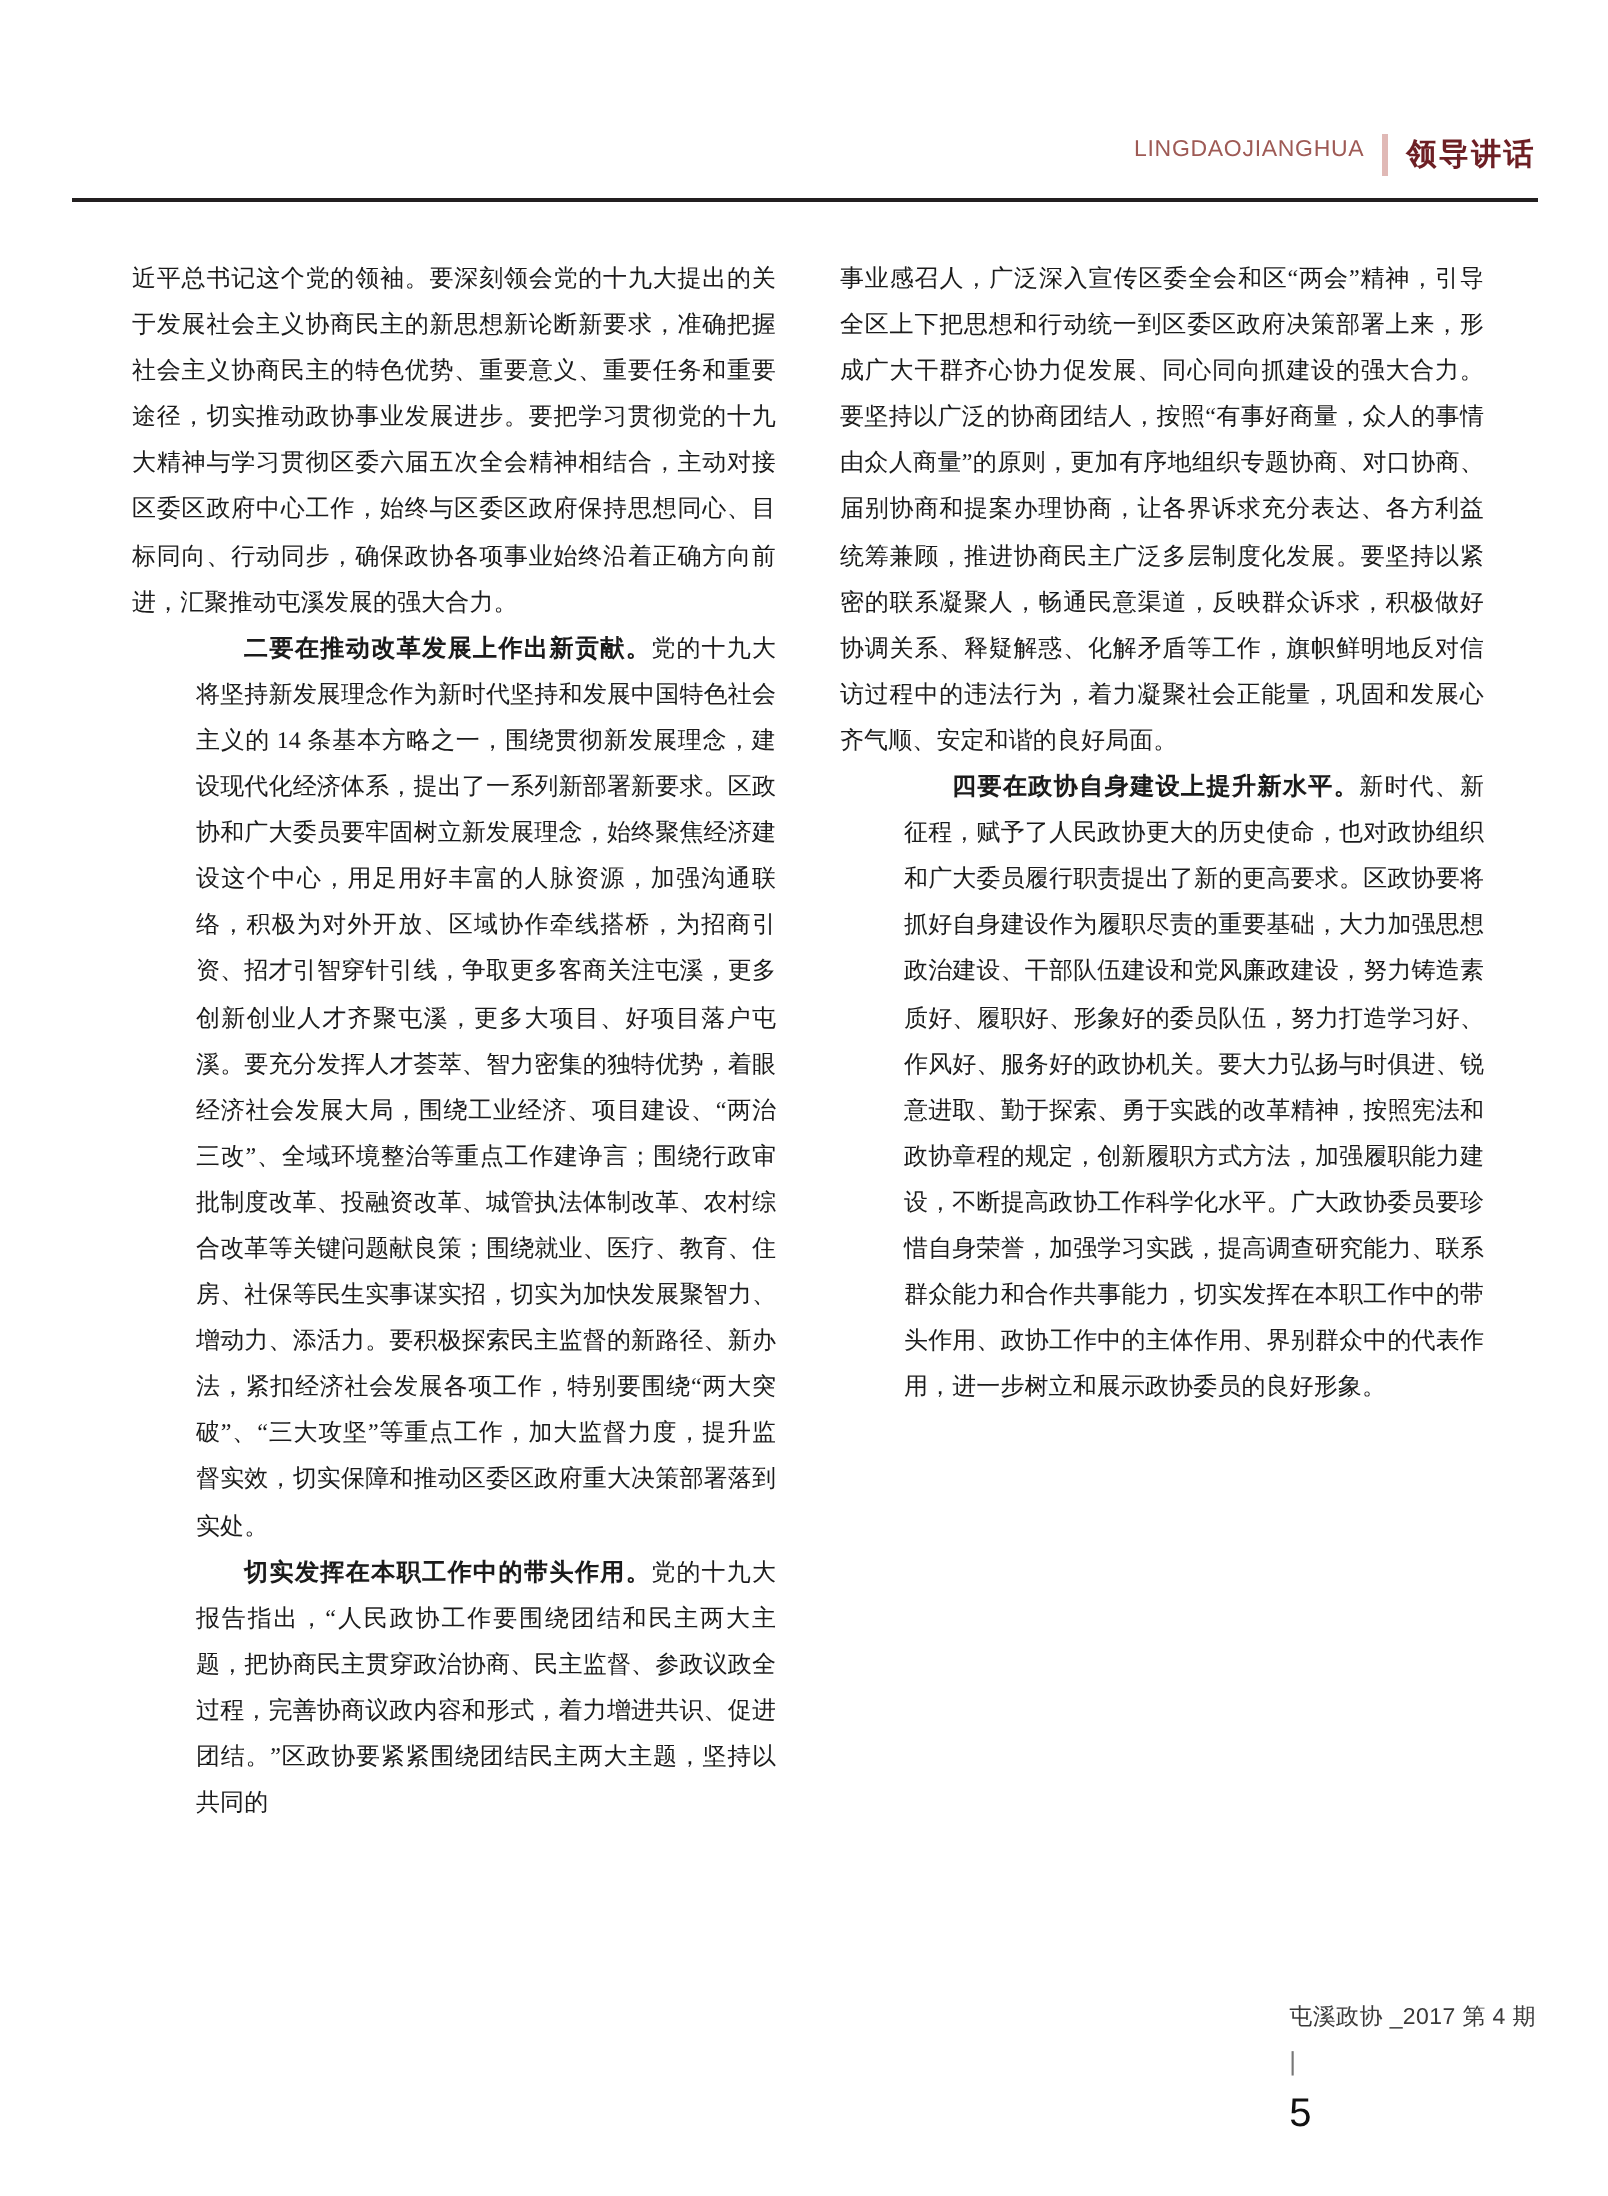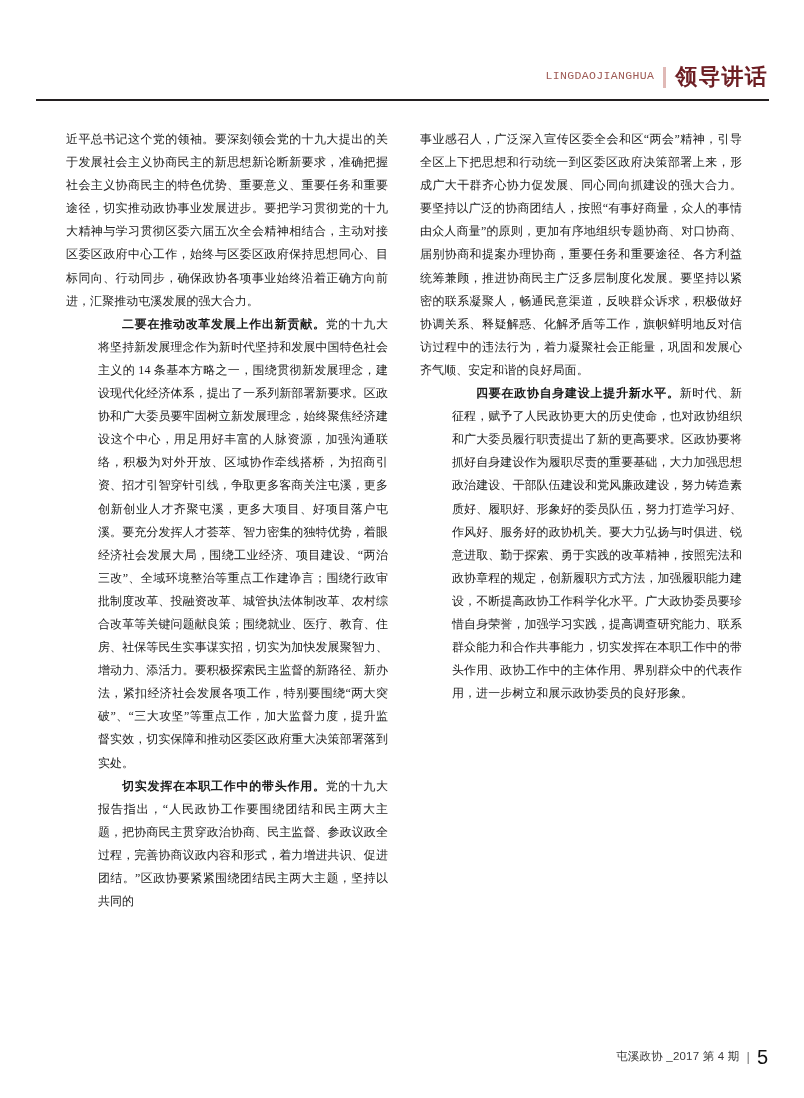--- a/index.html
+++ b/index.html
@@ -27,37 +27,37 @@
   .running-head {
     position: absolute;
     top: 64px;
     right: 36px;
     display: flex;
     align-items: center;
     gap: 9px;
     height: 26px;
   }
   .running-head .pinyin {
-    font-family: Liberation Mono, monospace;
+    font-family: Liberation Sans, sans-serif;
     font-size: 11.5px;
     letter-spacing: 0.35px;
     color: #9e5a55;
     line-height: 1;
     padding-bottom: 2px;
   }
   .running-head .rule-v {
     width: 3px;
     height: 21px;
     background: #e0b9b6;
     display: block;
   }
   .running-head .cn {
     font-family: "Liberation Sans", "DejaVu Sans", sans-serif;
     font-weight: bold;
-    font-size: 22px;
+    font-size: 15px;
     letter-spacing: 1.2px;
     color: #6d1f24;
     line-height: 1;
   }
 
   .head-rule {
     position: absolute;
     top: 99px;
     left: 36px;
     width: 733px;
@@ -100,23 +100,24 @@
     font-weight: bold;
     letter-spacing: 0.2px;
   }
 
   
   .footer {
     position: absolute;
     bottom: 30px;
     right: 36px;
     display: flex;
-    align-items: center;
+    align-items: flex-start;
     gap: 7px;
     font-family: "Liberation Sans", "DejaVu Sans", sans-serif;
+    flex-direction: column;
   }
   .footer .source {
     font-size: 11.5px;
     color: #3a3a3a;
     letter-spacing: 0.2px;
   }
   .footer .sep {
     font-size: 13px;
     color: #777;
   }
@@ -142,21 +143,21 @@
 
   <div class="columns">
 
     <div class="col">
       <p class="para">近平总书记这个党的领袖。要深刻领会党的十九大提出的关于发展社会主义协商民主的新思想新论断新要求，准确把握社会主义协商民主的特色优势、重要意义、重要任务和重要途径，切实推动政协事业发展进步。要把学习贯彻党的十九大精神与学习贯彻区委六届五次全会精神相结合，主动对接区委区政府中心工作，始终与区委区政府保持思想同心、目标同向、行动同步，确保政协各项事业始终沿着正确方向前进，汇聚推动屯溪发展的强大合力。</p>
       <p class="para indent"><span class="lead">二要在推动改革发展上作出新贡献。</span><span>党的十九大将坚持新发展理念作为新时代坚持和发展中国特色社会主义的 14 条基本方略之一，围绕贯彻新发展理念，建设现代化经济体系，提出了一系列新部署新要求。区政协和广大委员要牢固树立新发展理念，始终聚焦经济建设这个中心，用足用好丰富的人脉资源，加强沟通联络，积极为对外开放、区域协作牵线搭桥，为招商引资、招才引智穿针引线，争取更多客商关注屯溪，更多创新创业人才齐聚屯溪，更多大项目、好项目落户屯溪。要充分发挥人才荟萃、智力密集的独特优势，着眼经济社会发展大局，围绕工业经济、项目建设、“两治三改”、全域环境整治等重点工作建诤言；围绕行政审批制度改革、投融资改革、城管执法体制改革、农村综合改革等关键问题献良策；围绕就业、医疗、教育、住房、社保等民生实事谋实招，切实为加快发展聚智力、增动力、添活力。要积极探索民主监督的新路径、新办法，紧扣经济社会发展各项工作，特别要围绕“两大突破”、“三大攻坚”等重点工作，加大监督力度，提升监督实效，切实保障和推动区委区政府重大决策部署落到实处。</span></p>
       <p class="para indent"><span class="lead">切实发挥在本职工作中的带头作用。</span><span>党的十九大报告指出，“人民政协工作要围绕团结和民主两大主题，把协商民主贯穿政治协商、民主监督、参政议政全过程，完善协商议政内容和形式，着力增进共识、促进团结。”区政协要紧紧围绕团结民主两大主题，坚持以共同的</span></p>
     </div>
 
     <div class="col">
-      <p class="para">事业感召人，广泛深入宣传区委全会和区“两会”精神，引导全区上下把思想和行动统一到区委区政府决策部署上来，形成广大干群齐心协力促发展、同心同向抓建设的强大合力。要坚持以广泛的协商团结人，按照“有事好商量，众人的事情由众人商量”的原则，更加有序地组织专题协商、对口协商、届别协商和提案办理协商，重要任务和重要途径、各方利益统筹兼顾，推进协商民主广泛多层制度化发展。要坚持以紧密的联系凝聚人，畅通民意渠道，反映群众诉求，积极做好协调关系、释疑解惑、化解矛盾等工作，旗帜鲜明地反对信访过程中的违法行为，着力凝聚社会正能量，巩固和发展心齐气顺、安定和谐的良好局面。</p>
+      <p class="para">事业感召人，广泛深入宣传区委全会和区“两会”精神，引导全区上下把思想和行动统一到区委区政府决策部署上来，形成广大干群齐心协力促发展、同心同向抓建设的强大合力。要坚持以广泛的协商团结人，按照“有事好商量，众人的事情由众人商量”的原则，更加有序地组织专题协商、对口协商、届别协商和提案办理协商，让各界诉求充分表达、各方利益统筹兼顾，推进协商民主广泛多层制度化发展。要坚持以紧密的联系凝聚人，畅通民意渠道，反映群众诉求，积极做好协调关系、释疑解惑、化解矛盾等工作，旗帜鲜明地反对信访过程中的违法行为，着力凝聚社会正能量，巩固和发展心齐气顺、安定和谐的良好局面。</p>
       <p class="para indent"><span class="lead">四要在政协自身建设上提升新水平。</span><span>新时代、新征程，赋予了人民政协更大的历史使命，也对政协组织和广大委员履行职责提出了新的更高要求。区政协要将抓好自身建设作为履职尽责的重要基础，大力加强思想政治建设、干部队伍建设和党风廉政建设，努力铸造素质好、履职好、形象好的委员队伍，努力打造学习好、作风好、服务好的政协机关。要大力弘扬与时俱进、锐意进取、勤于探索、勇于实践的改革精神，按照宪法和政协章程的规定，创新履职方式方法，加强履职能力建设，不断提高政协工作科学化水平。广大政协委员要珍惜自身荣誉，加强学习实践，提高调查研究能力、联系群众能力和合作共事能力，切实发挥在本职工作中的带头作用、政协工作中的主体作用、界别群众中的代表作用，进一步树立和展示政协委员的良好形象。</span></p>
     </div>
 
   </div>
 
   <div class="footer">
     <span class="source">屯溪政协 _2017 第 4 期</span>
     <span class="sep">|</span>
     <span class="pageno">5</span>
   </div>

